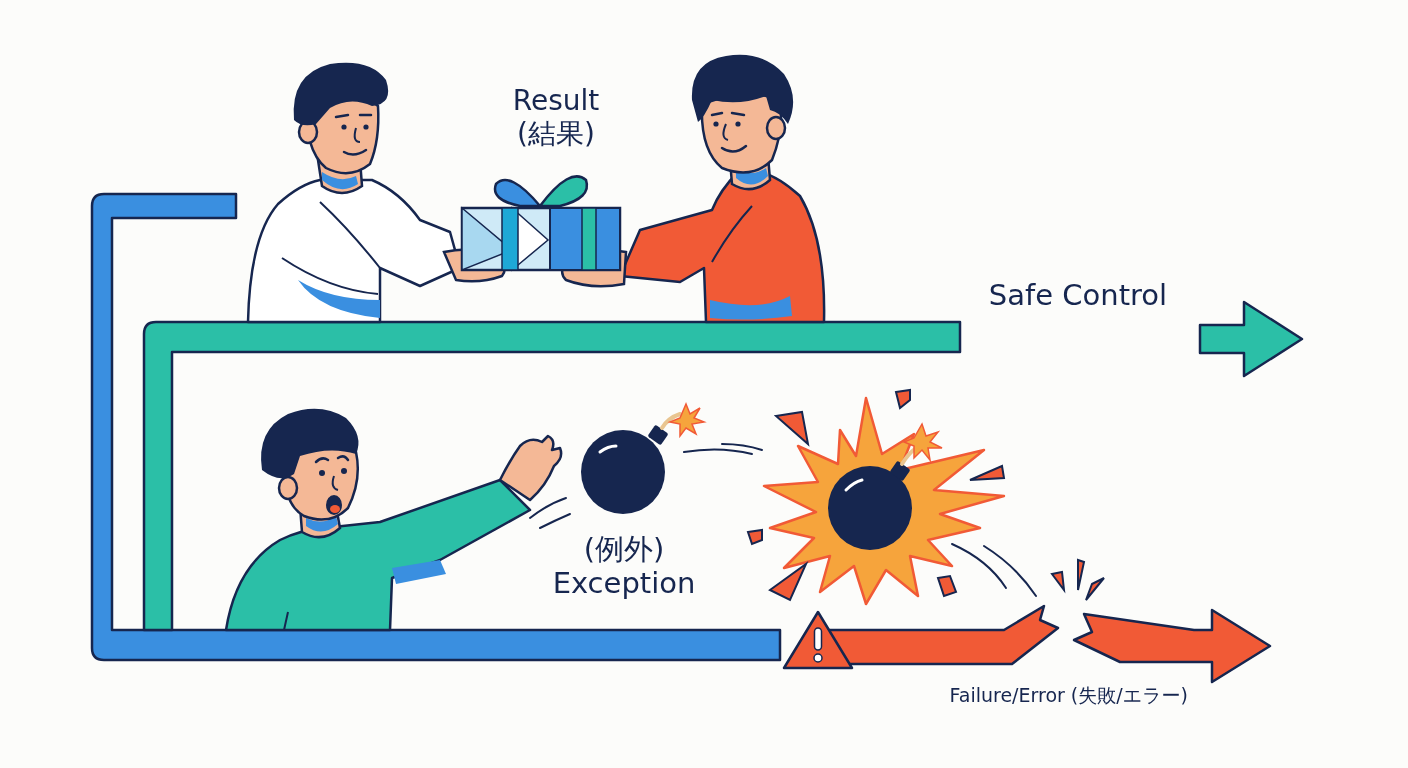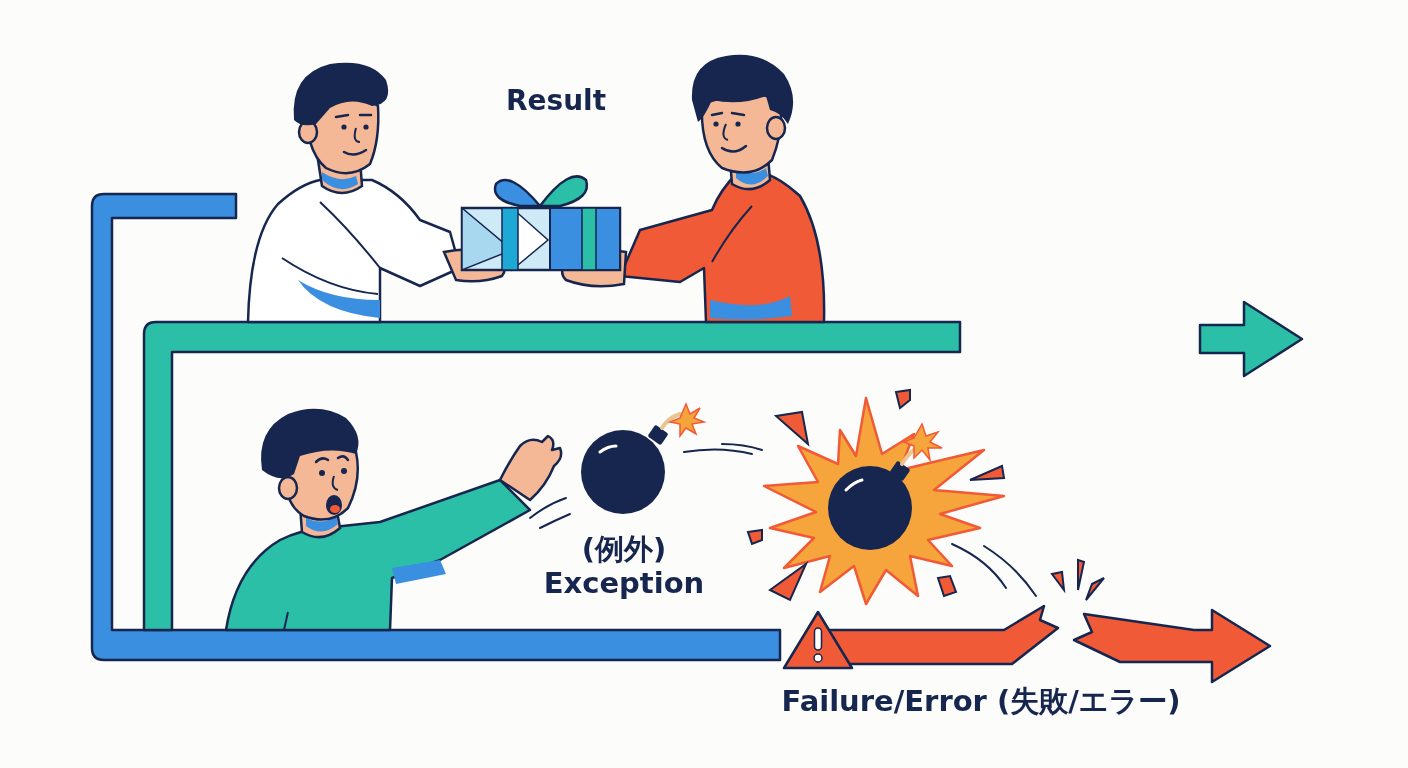--- a/index.html
+++ b/index.html
@@ -1,18 +1,18 @@
 <!DOCTYPE html>
 <html><head>
 <meta charset="utf-8">
 <style>
   html, body { margin:0; padding:0; background:#fcfcfa; }
   body { width:1408px; height:768px; overflow:hidden; position:relative; font-family:"DejaVu Sans", sans-serif; }
   #scene { position:absolute; left:0; top:0; width:1408px; height:768px; }
-  .label { position:absolute; color:#16264f; font-family:"DejaVu Sans", sans-serif; font-weight:700; text-align:center; line-height:1.18; white-space:nowrap; }
+  .label { position:absolute; color:#16264f; font-family:"DejaVu Sans", sans-serif; font-weight:400; text-align:center; line-height:1.18; white-space:nowrap; }
   .label .line { display:block; }
 </style>
 </head>
 <body>
 
 <svg id="scene" viewBox="0 0 1408 768" xmlns="http://www.w3.org/2000/svg">
 
   <g>
     <path d="M236,194 L104,194 Q92,194 92,206 L92,648 Q92,660 104,660 L780,660 L780,630 L112,630 L112,218 L236,218 Z" fill="#3a8fe0" stroke="#16264f" stroke-width="2.5" stroke-linejoin="round"></path>
   </g>
@@ -143,25 +143,27 @@
   </g>
   <g>
     <path d="M818,612 L852,668 L784,668 Z" fill="#f15a36" stroke="#16264f" stroke-width="2.5" stroke-linejoin="round"></path>
     <rect x="814.5" y="628" width="7" height="22" rx="3.5" fill="#ffffff" stroke="#16264f" stroke-width="1.5"></rect>
     <circle cx="818" cy="658" r="4" fill="#ffffff" stroke="#16264f" stroke-width="1.5"></circle>
   </g>
 </svg>
 
 <div class="label" style="left:474px; top:84px; width:164px; font-size:28px;">
   <span class="line">Result</span>
+  <span class="line">(結果)</span>
 </div>
 
 <div class="label" style="left:966px; top:278px; width:224px; font-size:29px;">
+  <span class="line">Safe Control</span>
 </div>
 
 <div class="label" style="left:532px; top:532px; width:184px; font-size:29px;">
   <span class="line">(例外)</span>
   <span class="line">Exception</span>
 </div>
 
-<div class="label" style="left:774px; top:684px; width:414px; font-size:29px; text-align:center;">
+<div class="label" style="left:774px; top:684px; width:414px; font-size:19px; text-align:right;">
   <span class="line">Failure/Error (失敗/エラー)</span>
 </div>
 
 </body></html>

